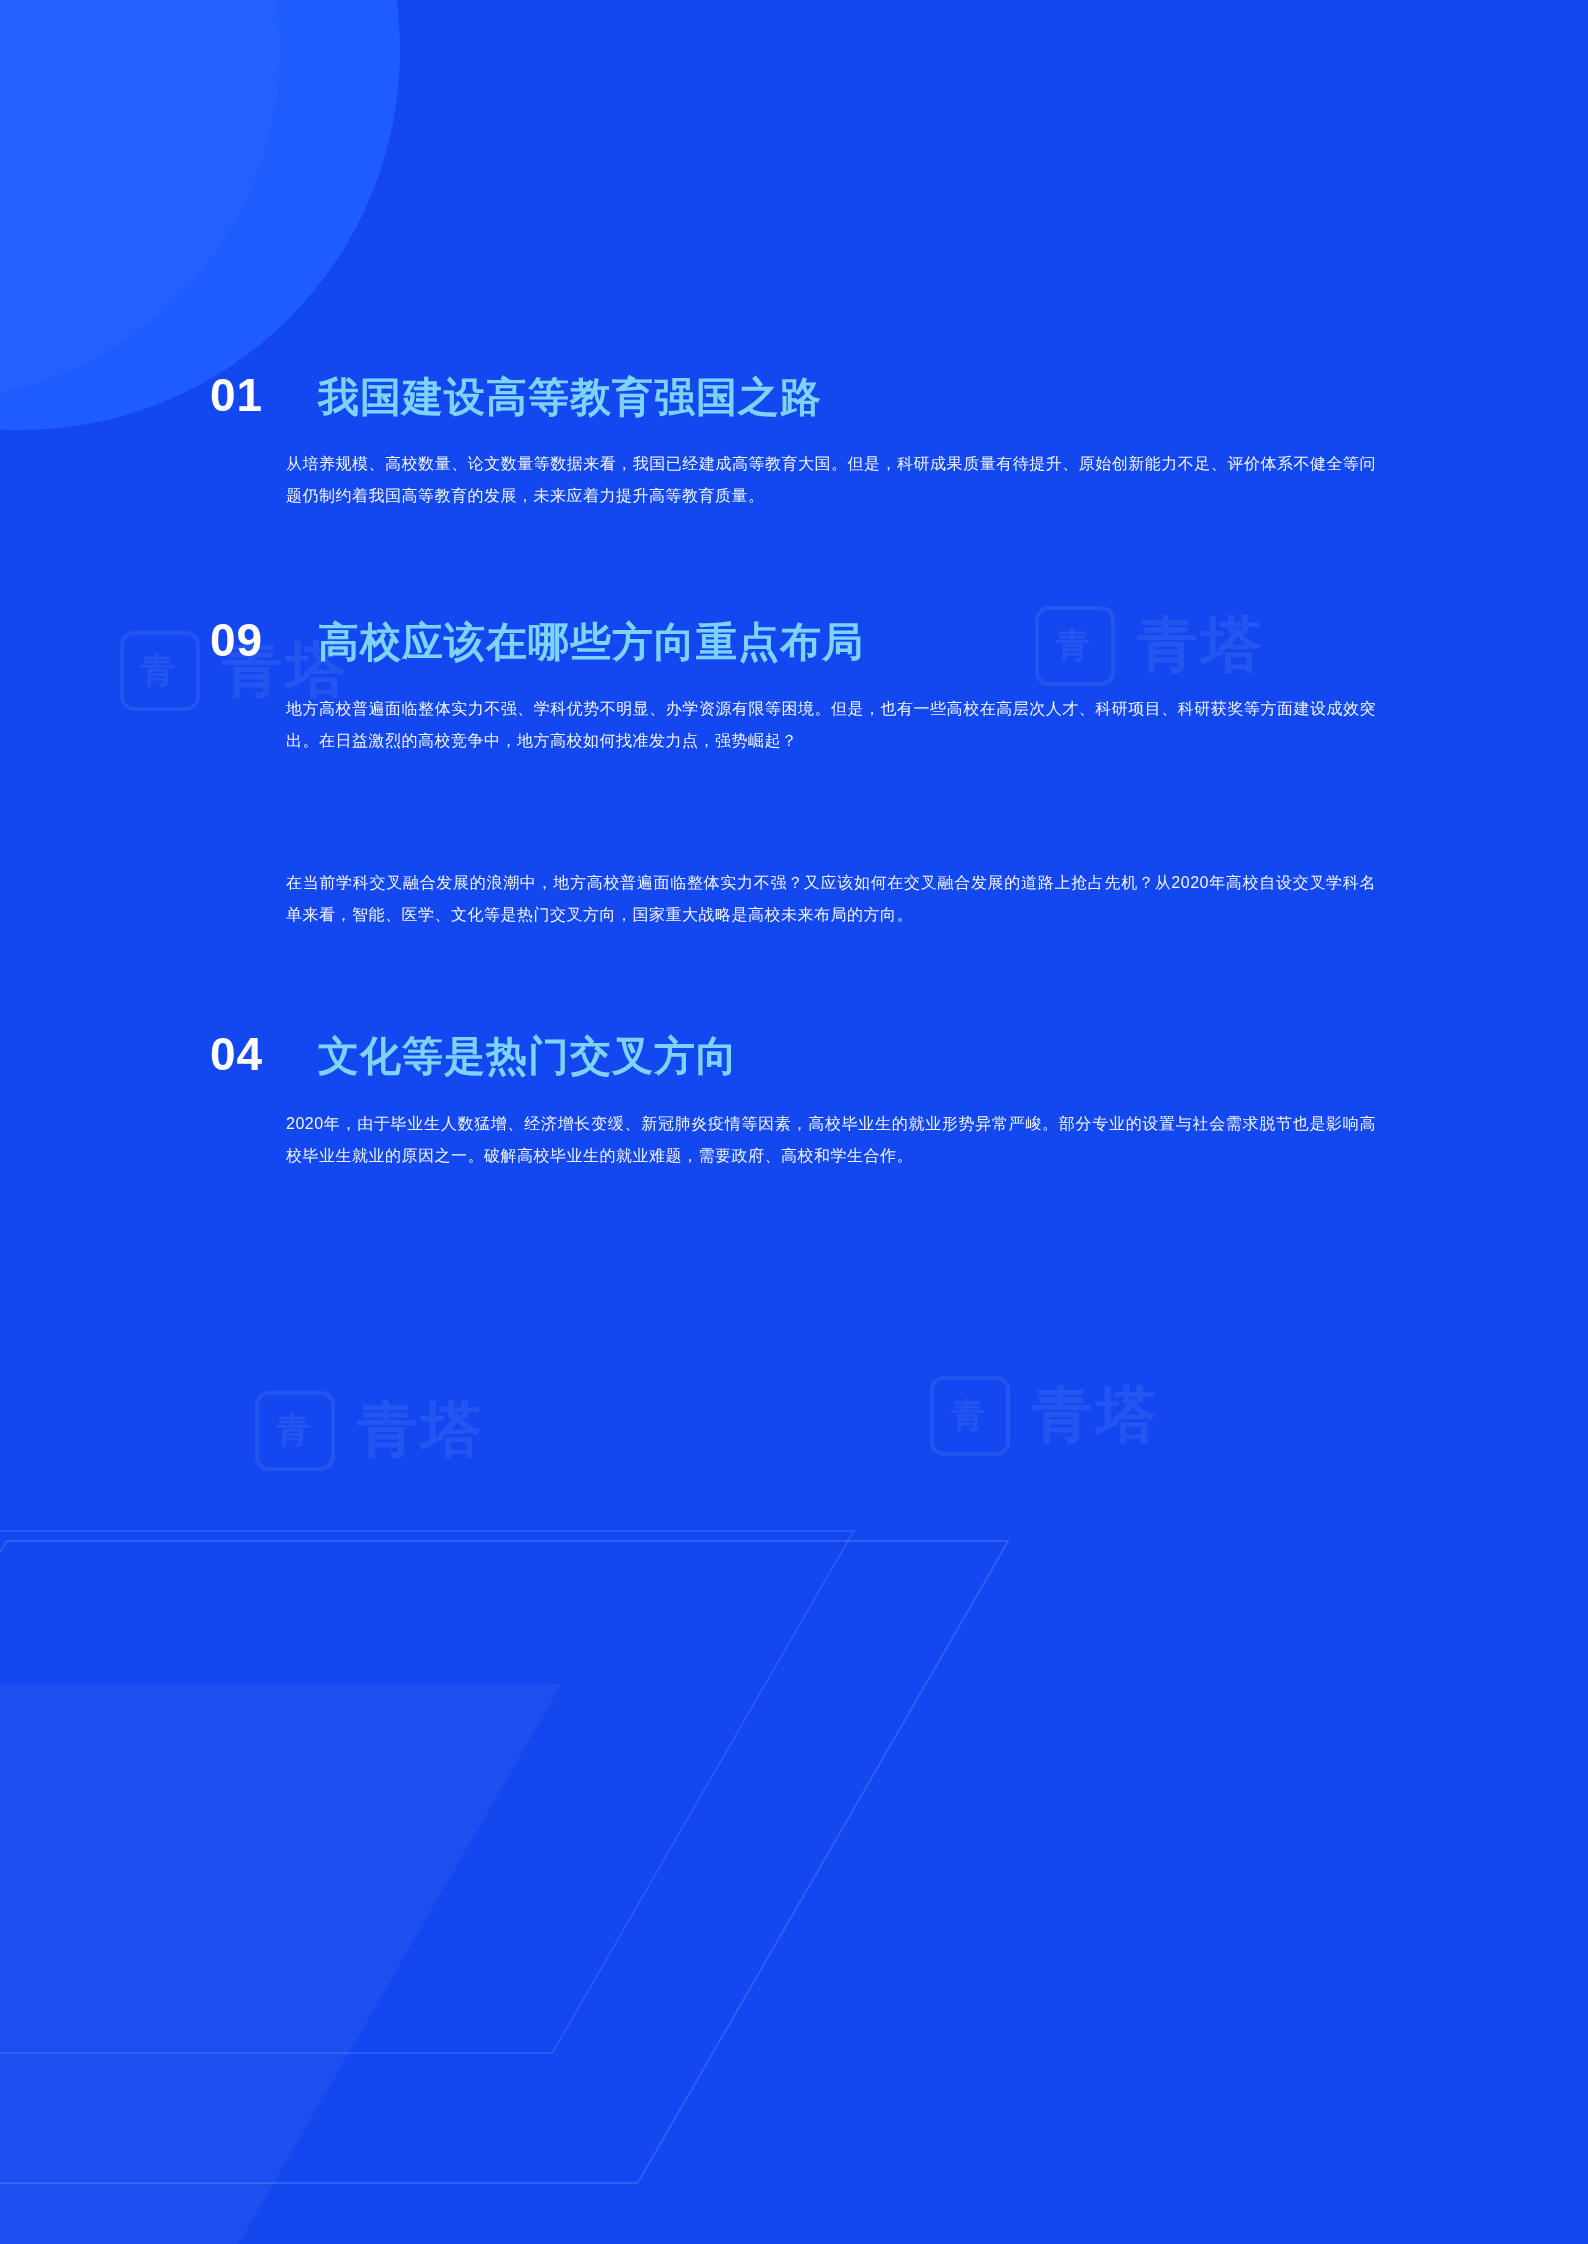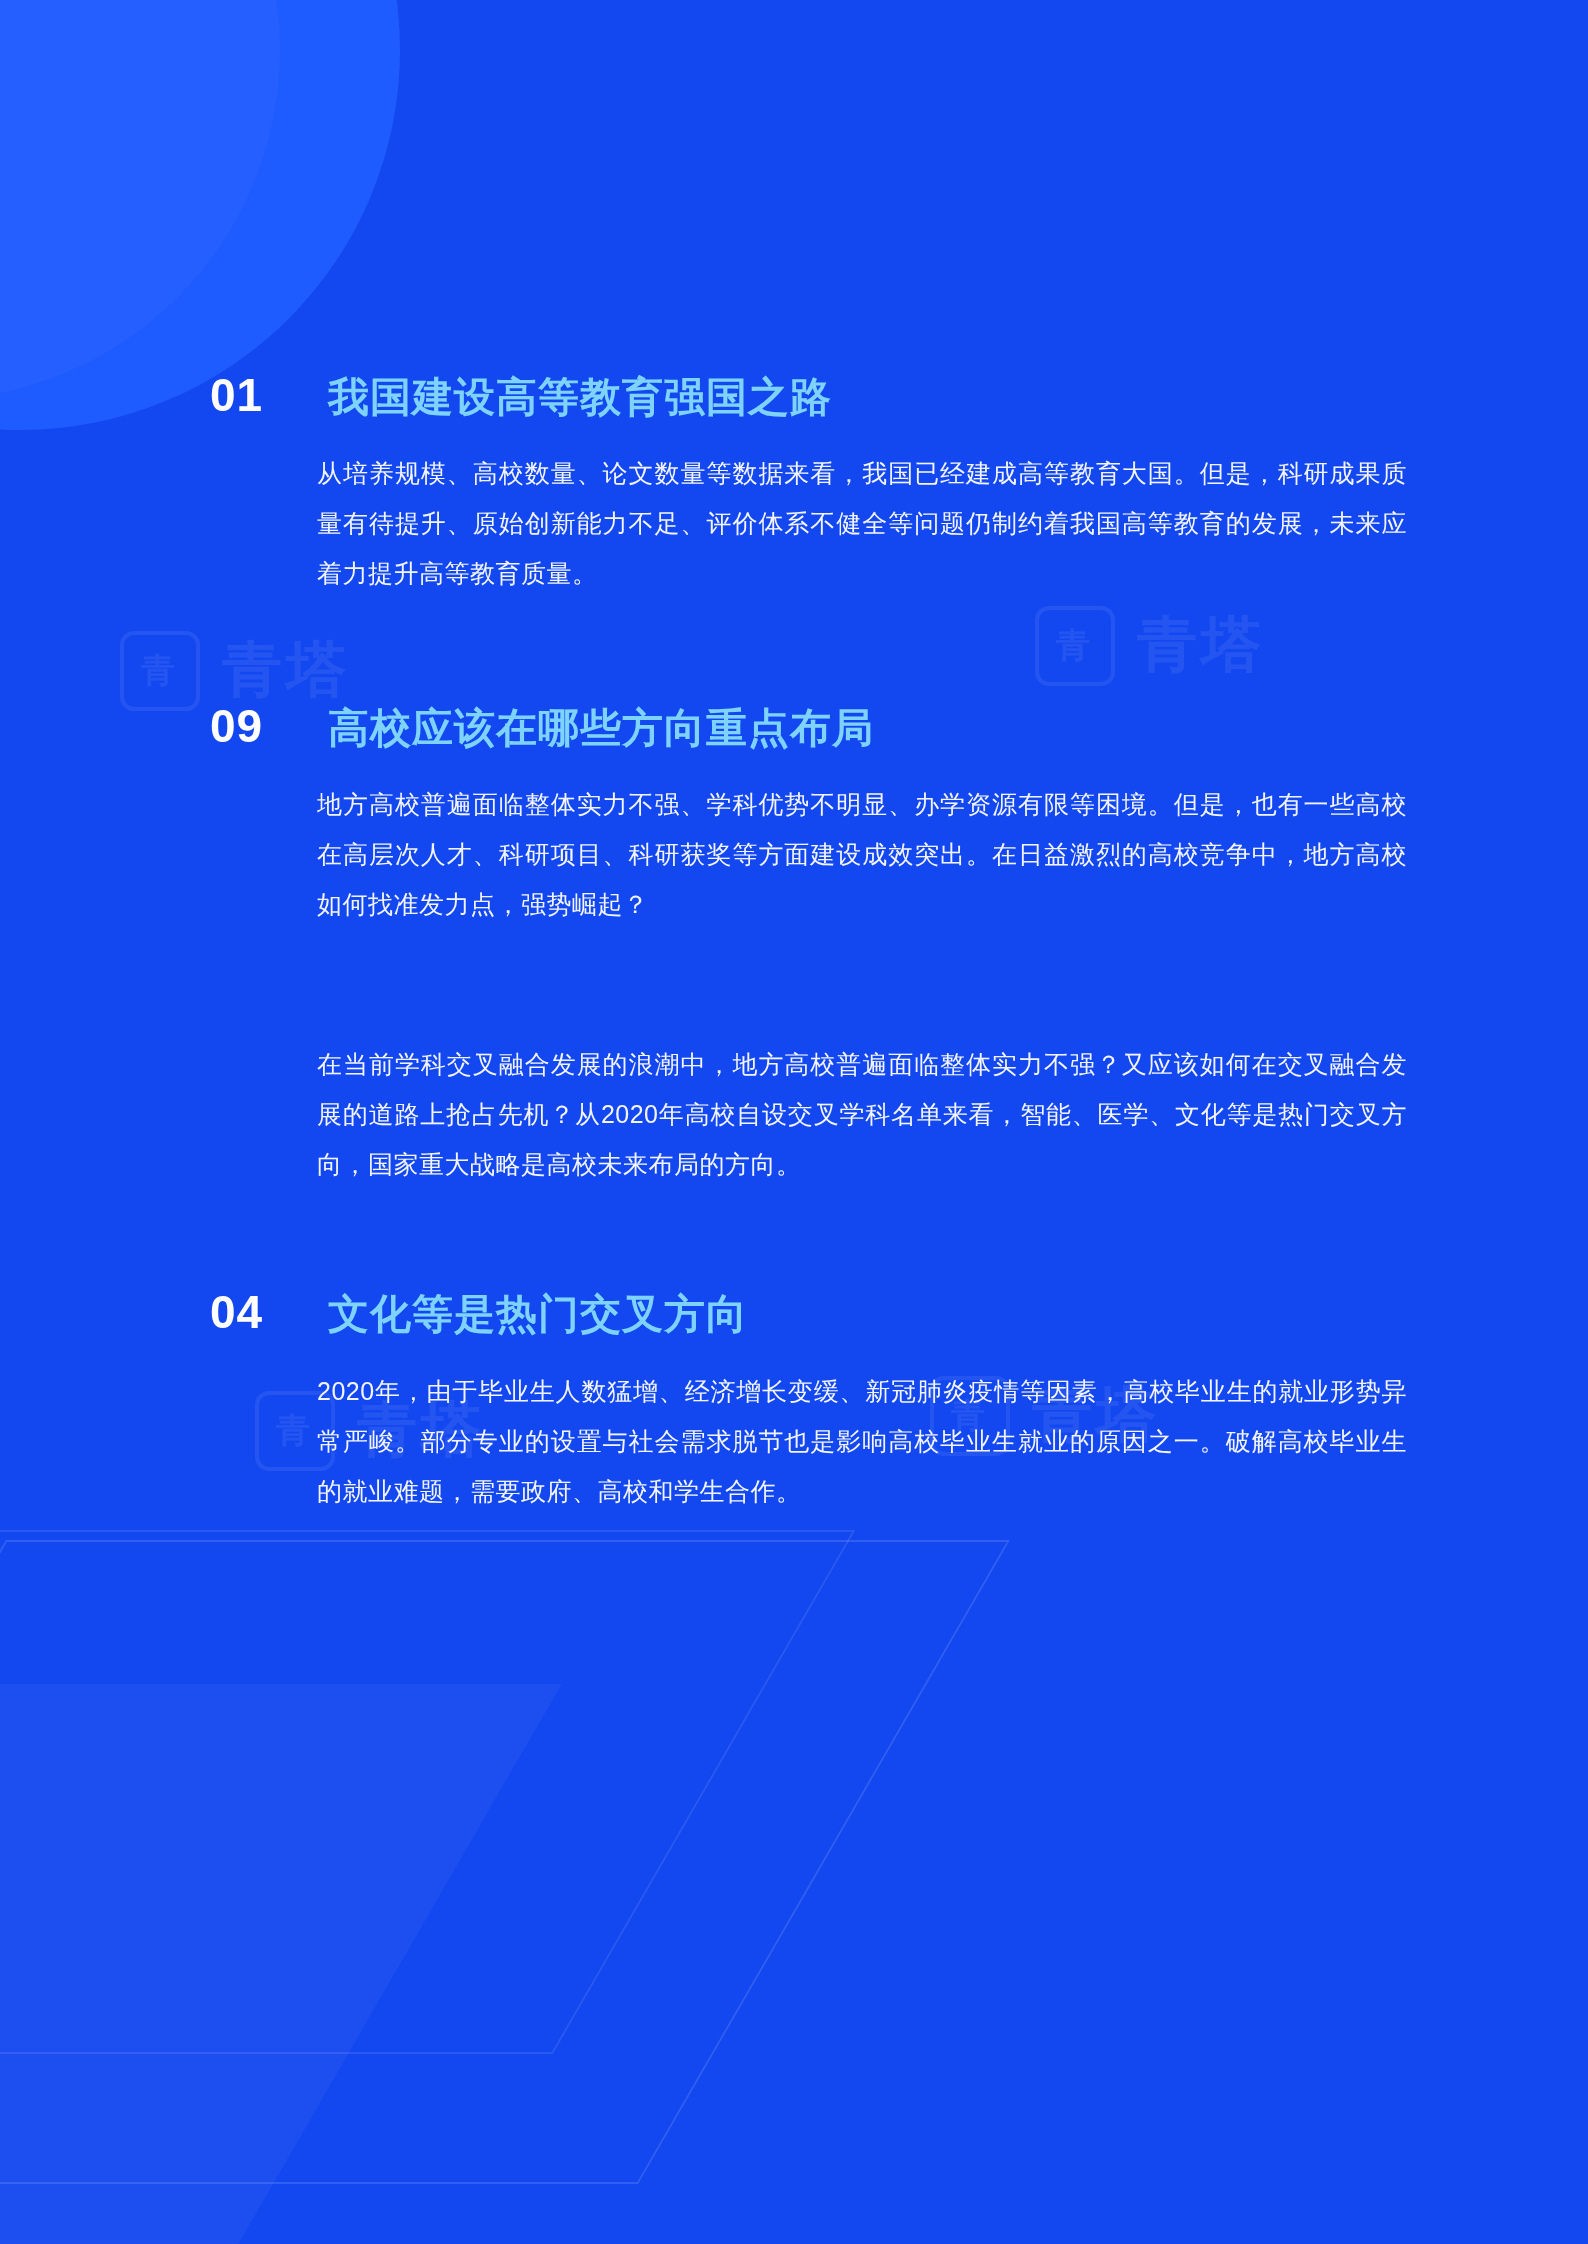--- a/index.html
+++ b/index.html
@@ -106,42 +106,42 @@
     box-sizing: border-box;
   }
   .block {
     margin-bottom: 98px;
   }
   .block:last-child { margin-bottom: 0; }
 
   .head-row {
     display: flex;
     align-items: baseline;
-    gap: 46px;
+    gap: 36px;
   }
   .num {
     color: #ffffff;
     font-size: 46px;
     font-weight: 800;
     letter-spacing: 1px;
     line-height: 1;
     min-width: 72px;
   }
   .title {
     color: #7dd3fc;
     font-size: 41px;
     font-weight: 700;
     letter-spacing: 1px;
     line-height: 1.2;
   }
   .body-text {
     color: #f2f5ff;
-    font-size: 25px;
+    font-size: 16px;
     line-height: 2.0;
-    margin: 26px 0 0 107px;
+    margin: 26px 0 0 76px;
     max-width: 1090px;
     letter-spacing: .5px;
     text-align: justify;
   }
 
   
   .block-01 { margin-bottom: 105px; }
   .block-02 { margin-bottom: 110px; }
   .block-03 { margin-bottom: 100px; }
 </style>

